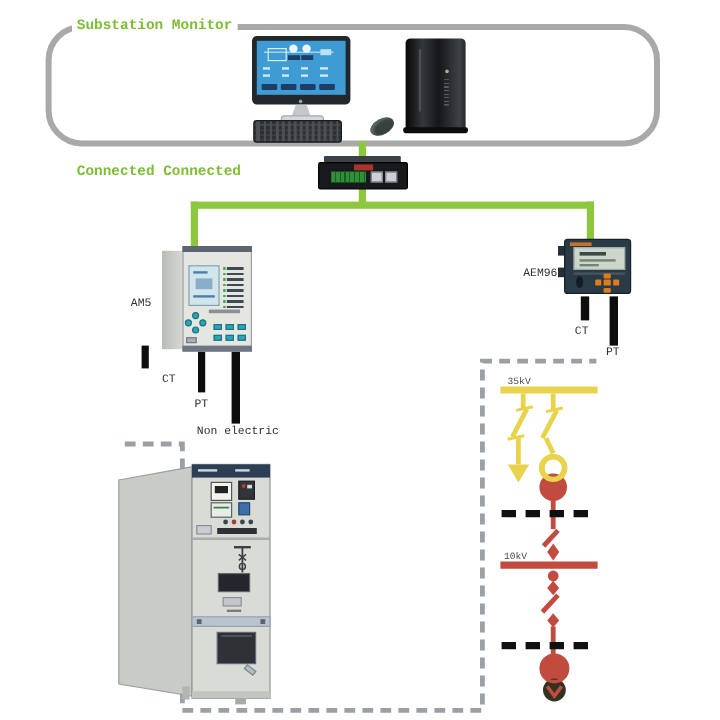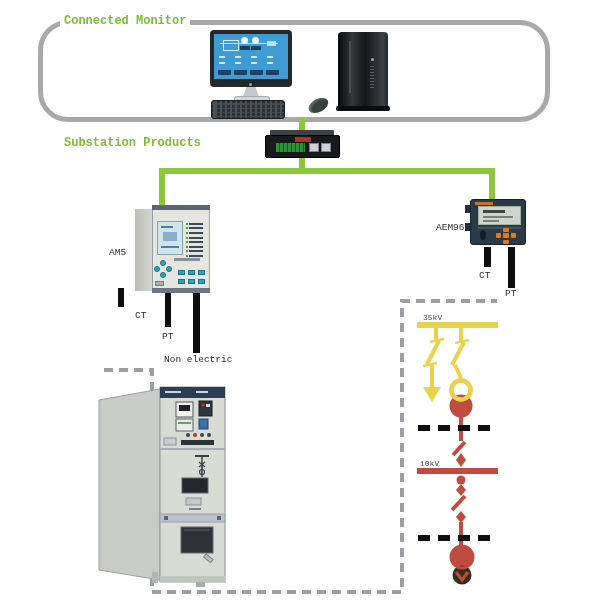--- a/index.html
+++ b/index.html
@@ -68,21 +68,21 @@
   .aem-lcd-mark{position:absolute;background:#3c4a42;}
   #aem-textrow{position:absolute;left:15px;top:30px;width:43px;height:2px;background:#46545e;}
   #aem-oval{position:absolute;left:17px;top:33px;width:6px;height:10px;border-radius:50%;background:#131d27;}
   .aem-dpad{position:absolute;background:#e07b1a;border-radius:1px;}
   svg.overlay{position:absolute;left:0;top:0;z-index:0;}
 </style>
 </head>
 <body>
 
 <div id="top-box"></div>
-<div class="green-title" style="left:60px;top:14px;">Connected Monitor</div>
+<div class="green-title" style="left:60px;top:14px;">Substation Monitor</div>
 
 <div id="monitor-bezel">
   <div id="monitor-screen">
     <div class="scr" style="left:6px;top:9px;width:58px;height:1px;background:#bfe0f2;"></div>
     <div class="scr" style="left:9px;top:6px;width:14px;height:9px;border:1px solid #d6ecf7;"></div>
     <div class="scr" style="left:27px;top:3px;width:7px;height:7px;border-radius:50%;background:#eaf5fb;"></div>
     <div class="scr" style="left:38px;top:3px;width:7px;height:7px;border-radius:50%;background:#eaf5fb;"></div>
     <div class="scr" style="left:26px;top:12px;width:10px;height:4px;background:#1d3f66;"></div>
     <div class="scr" style="left:37px;top:12px;width:10px;height:4px;background:#1d3f66;"></div>
     <div class="scr" style="left:53px;top:7px;width:9px;height:5px;background:#bfe0f2;"></div>
@@ -114,21 +114,21 @@
 
 <div id="switch">
   <div id="switch-top"></div>
   <div id="switch-body"></div>
   <div id="switch-badge"></div>
   <div id="switch-terminal"></div>
   <div class="switch-port" style="left:44px;"></div>
   <div class="switch-port" style="left:56px;"></div>
 </div>
 
-<div class="green-title" style="left:60px;top:136px;">Substation Products</div>
+<div class="green-title" style="left:60px;top:136px;">Connected Connected</div>
 
 <div id="am5">
   <div id="am5-side"></div>
   <div id="am5-front"></div>
   <div id="am5-topstrip"></div>
   <div id="am5-lcd">
     <div class="am5-lcd-mark" style="left:3px;top:4px;width:12px;height:2px;"></div>
     <div class="am5-lcd-mark" style="left:5px;top:10px;width:14px;height:9px;opacity:.55;"></div>
     <div class="am5-lcd-mark" style="left:3px;top:24px;width:18px;height:2px;"></div>
   </div>

